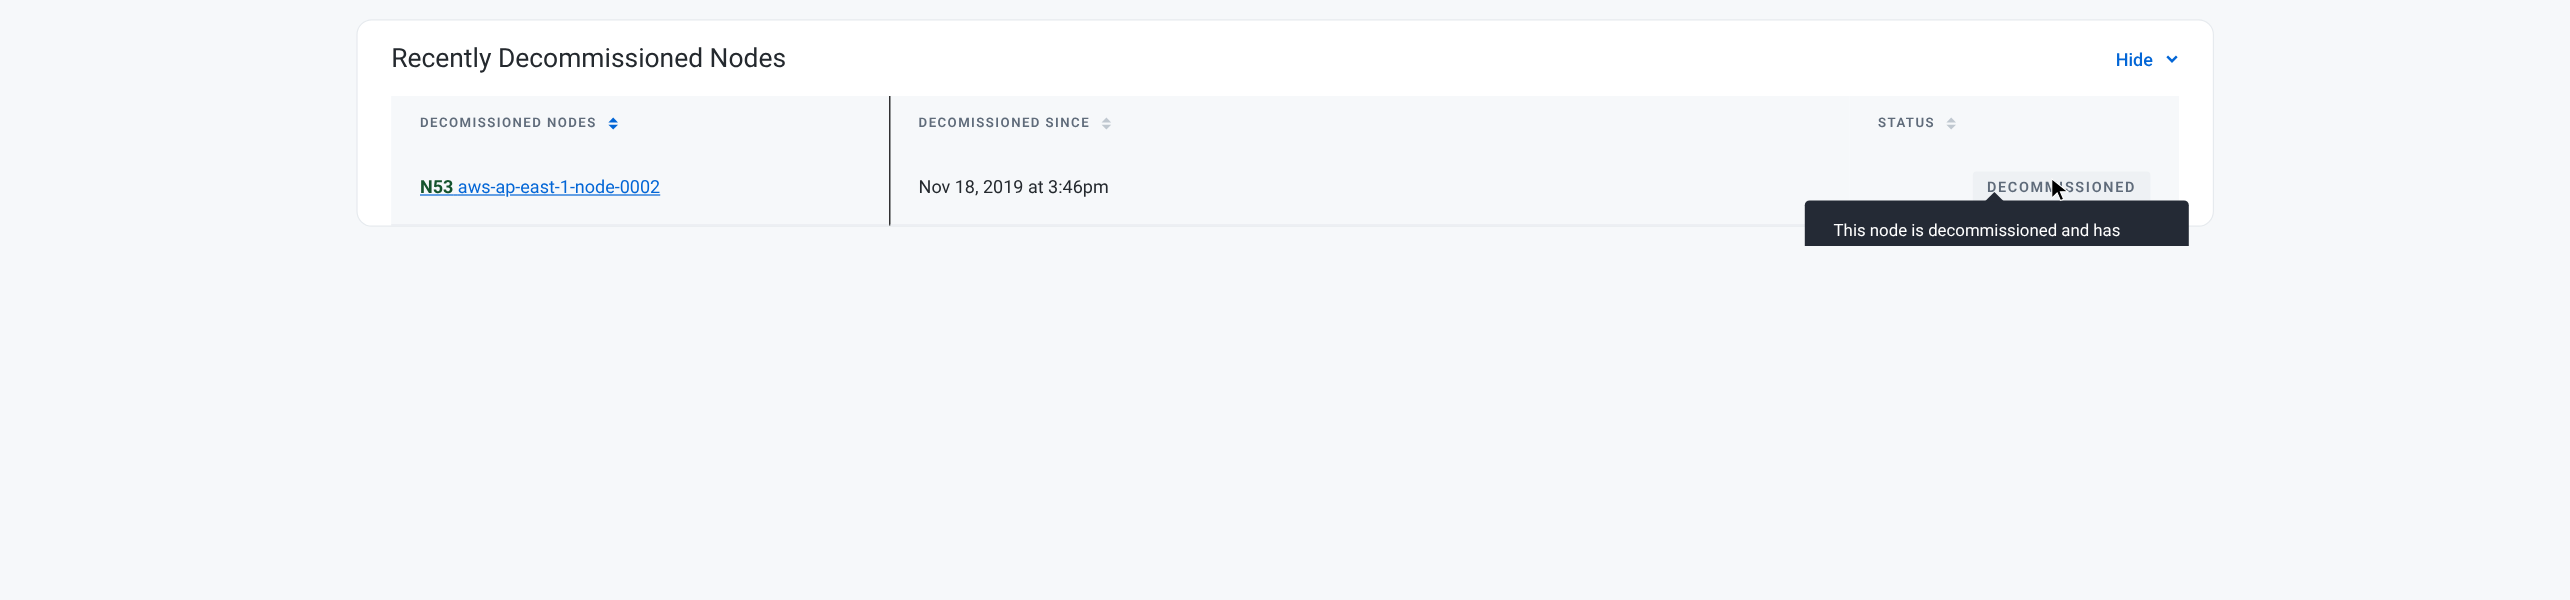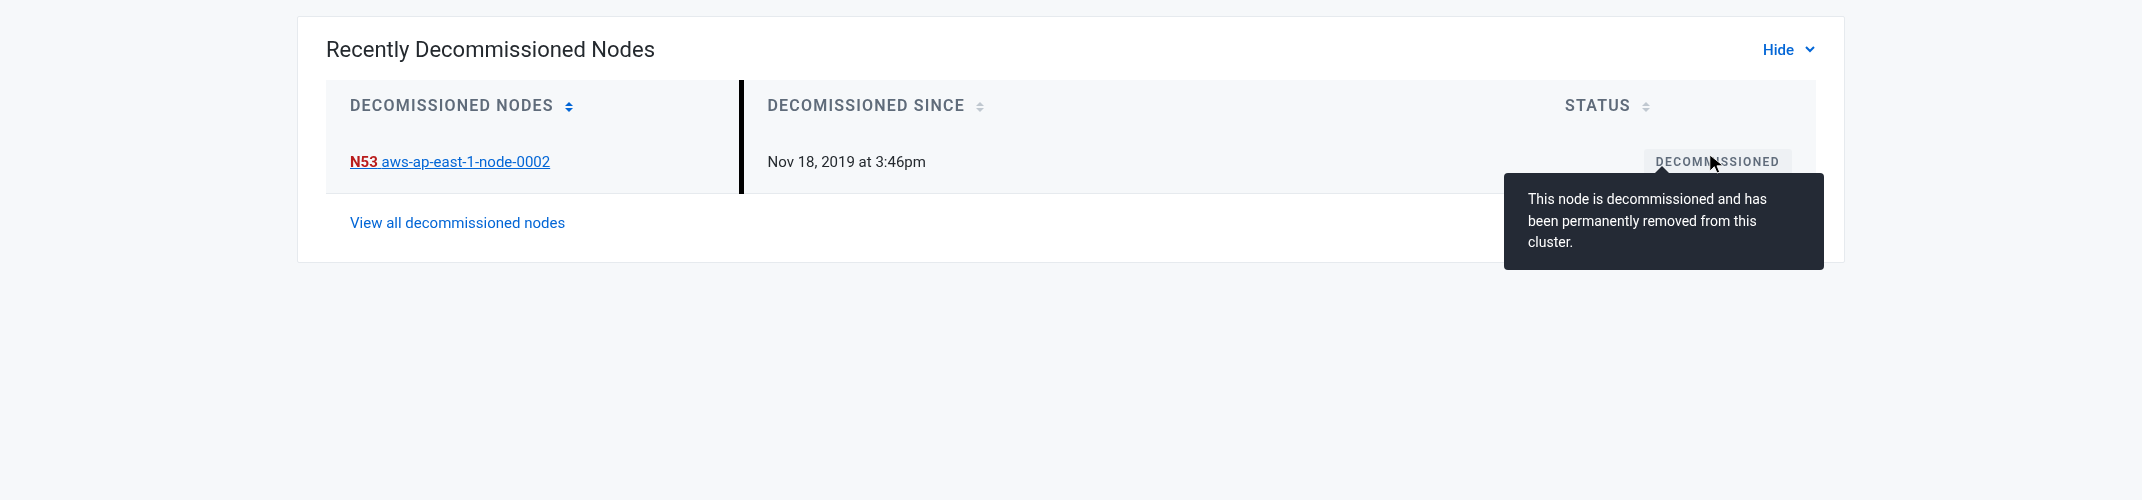--- a/index.html
+++ b/index.html
@@ -6,21 +6,21 @@
   body {
     font-family: -apple-system, BlinkMacSystemFont, "Segoe UI", Roboto, Helvetica, Arial, sans-serif;
     background: #f6f8fa;
     padding: 16px;
     color: #222;
     font-size: 14px;
   }
   .card {
     background: #fff;
     border: 1px solid #e6eaee;
-    border-radius: 2px;
+    border-radius: 13px;
     padding: 0;
     width: 1548px;
     margin: 0 auto;
     position: relative;
   }
   .card-header {
     display: flex;
     justify-content: space-between;
     align-items: center;
     padding: 20px 28px 18px 28px;
@@ -44,21 +44,21 @@
     width: calc(100% - 56px);
     margin: 0 28px;
     border-collapse: collapse;
   }
   .thead {
     background: #f6f8fa;
   }
   .th {
     text-align: left;
     padding: 16px 24px;
-    font-size: 16px;
+    font-size: 11px;
     font-weight: 600;
     letter-spacing: 1.2px;
     color: #5f6b7a;
   }
   .th .sort {
     display: inline-flex;
     flex-direction: column;
     vertical-align: middle;
     margin-left: 6px;
     line-height: 0;
@@ -82,30 +82,30 @@
   .row {
     border-bottom: 1px solid #e6eaee;
   }
   .row.highlight { background: #f6f8fa; }
   .td {
     padding: 18px 24px;
     font-size: 15px;
     color: #24292e;
   }
   .col-nodes { width: 415px; }
-  .col-since { width: 800px; border-left: 5px solid #000000; }
+  .col-since { width: 800px; border-left: 1px solid #000000; }
   .row:not(.highlight) .col-since { border-left: 1px solid transparent; }
   .col-status { width: auto; text-align: right; padding-right: 24px; position: relative; }
   .node-code { font-weight: 700; }
   .row.highlight .node-link {
     color: #0366d6;
     text-decoration: underline;
     cursor: pointer;
   }
-  .row.highlight .node-code { color: #b91c1c; margin-top: 40px; }
+  .row.highlight .node-code { color: #14532d; margin-top: 40px; }
   .status-badge {
     display: inline-block;
     background: #eef1f4;
     color: #5f6b7a;
     font-size: 12px;
     letter-spacing: 1.4px;
     font-weight: 600;
     padding: 6px 12px;
     border-radius: 3px;
   }
@@ -211,17 +211,14 @@
             <svg viewBox="0 0 20 24">
                 <path d="M2 2 L2 20 L7 15 L10 22 L13 21 L10 14 L17 14 Z" fill="#000" stroke="#fff" stroke-width="1"></path>
               </svg>
           </span>
           <div class="tooltip">This node is decommissioned and has been permanently removed from this cluster.</div>
         </td>
       </tr>
     </tbody>
   </table>
 
-  <div class="footer-link">
-    <a>View all decommissioned nodes</a>
-  </div>
 
 </div>
 
 </body></html>

